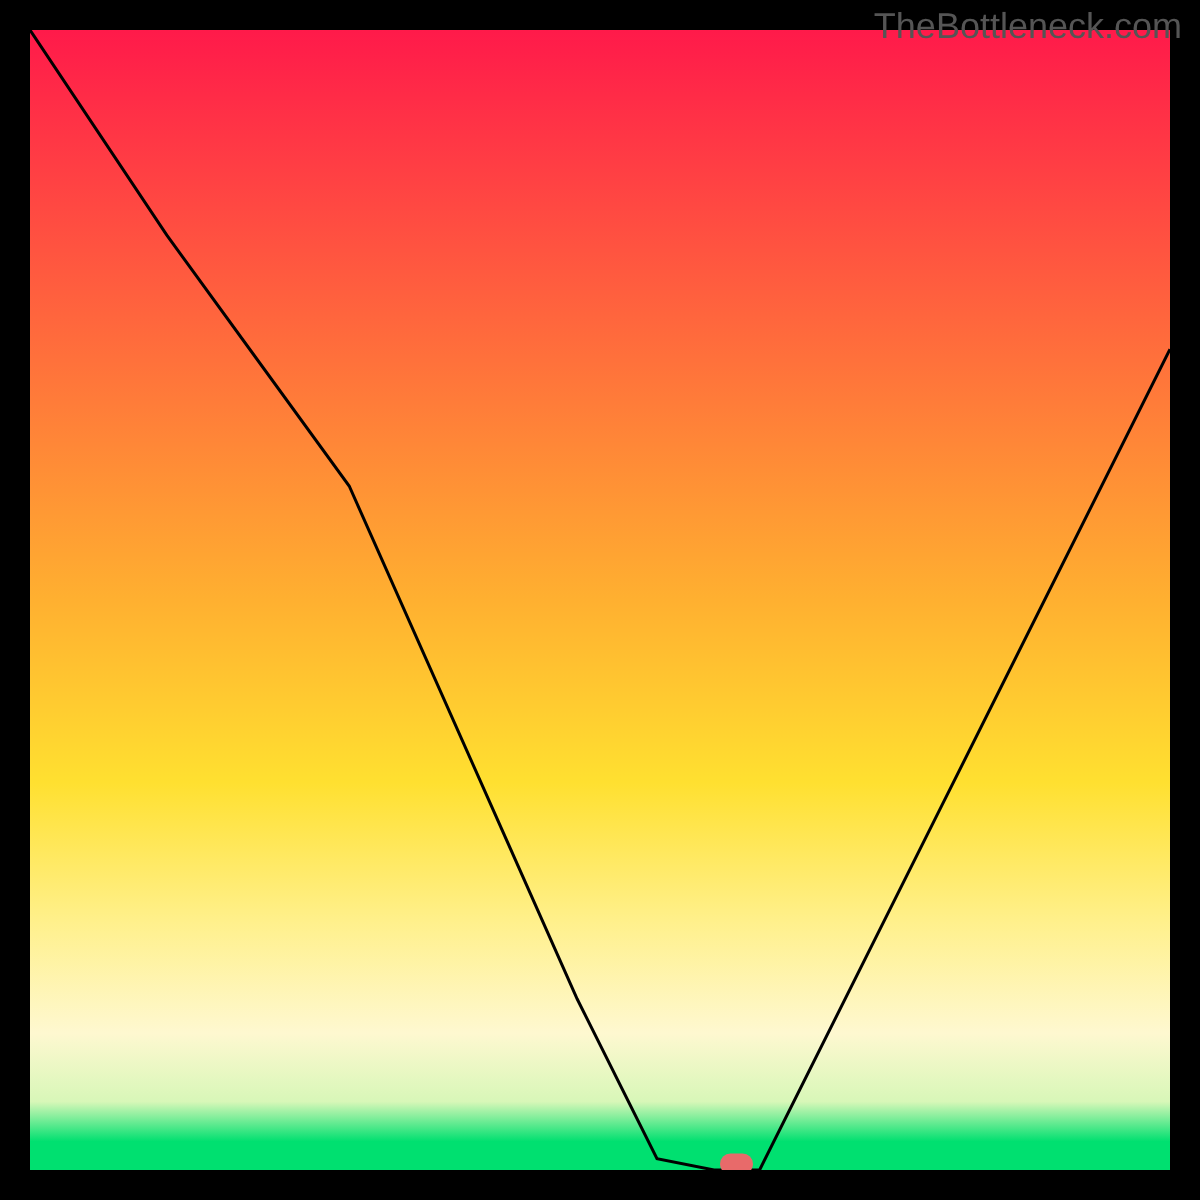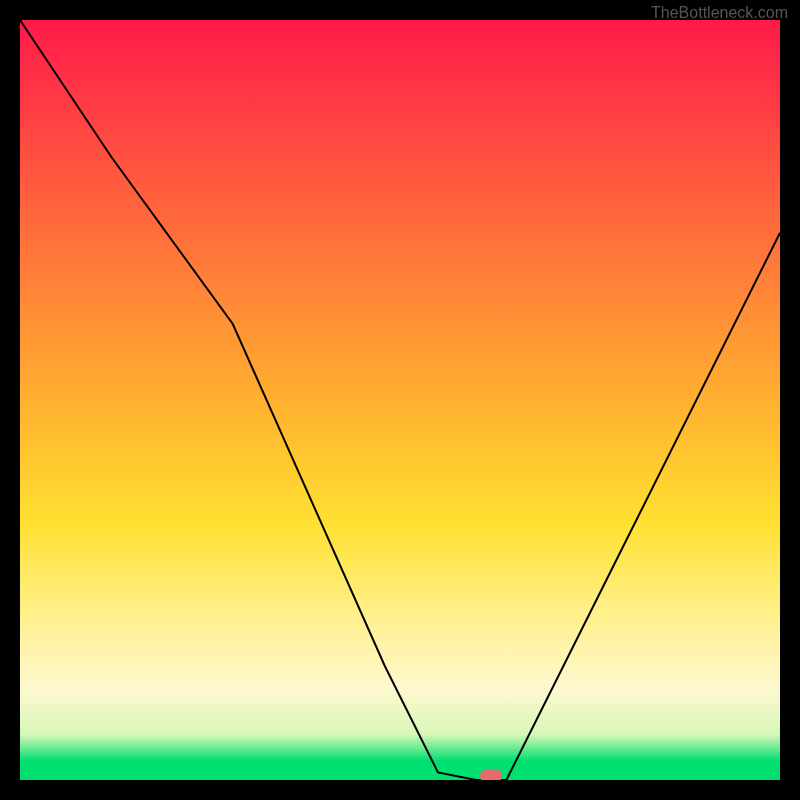--- a/index.html
+++ b/index.html
@@ -9,21 +9,21 @@
     height: 800px;
     background: #000;
     position: relative;
     font-family: Arial, sans-serif;
   }
   .watermark {
     position: absolute;
     top: 4px;
     right: 12px;
     color: #555;
-    font-size: 16px;
+    font-size: 24px;
     z-index: 10;
   }
   .plot-area {
     position: absolute;
     left: 20px;
     top: 20px;
     width: 760px;
     height: 760px;
     overflow: hidden;
   }

